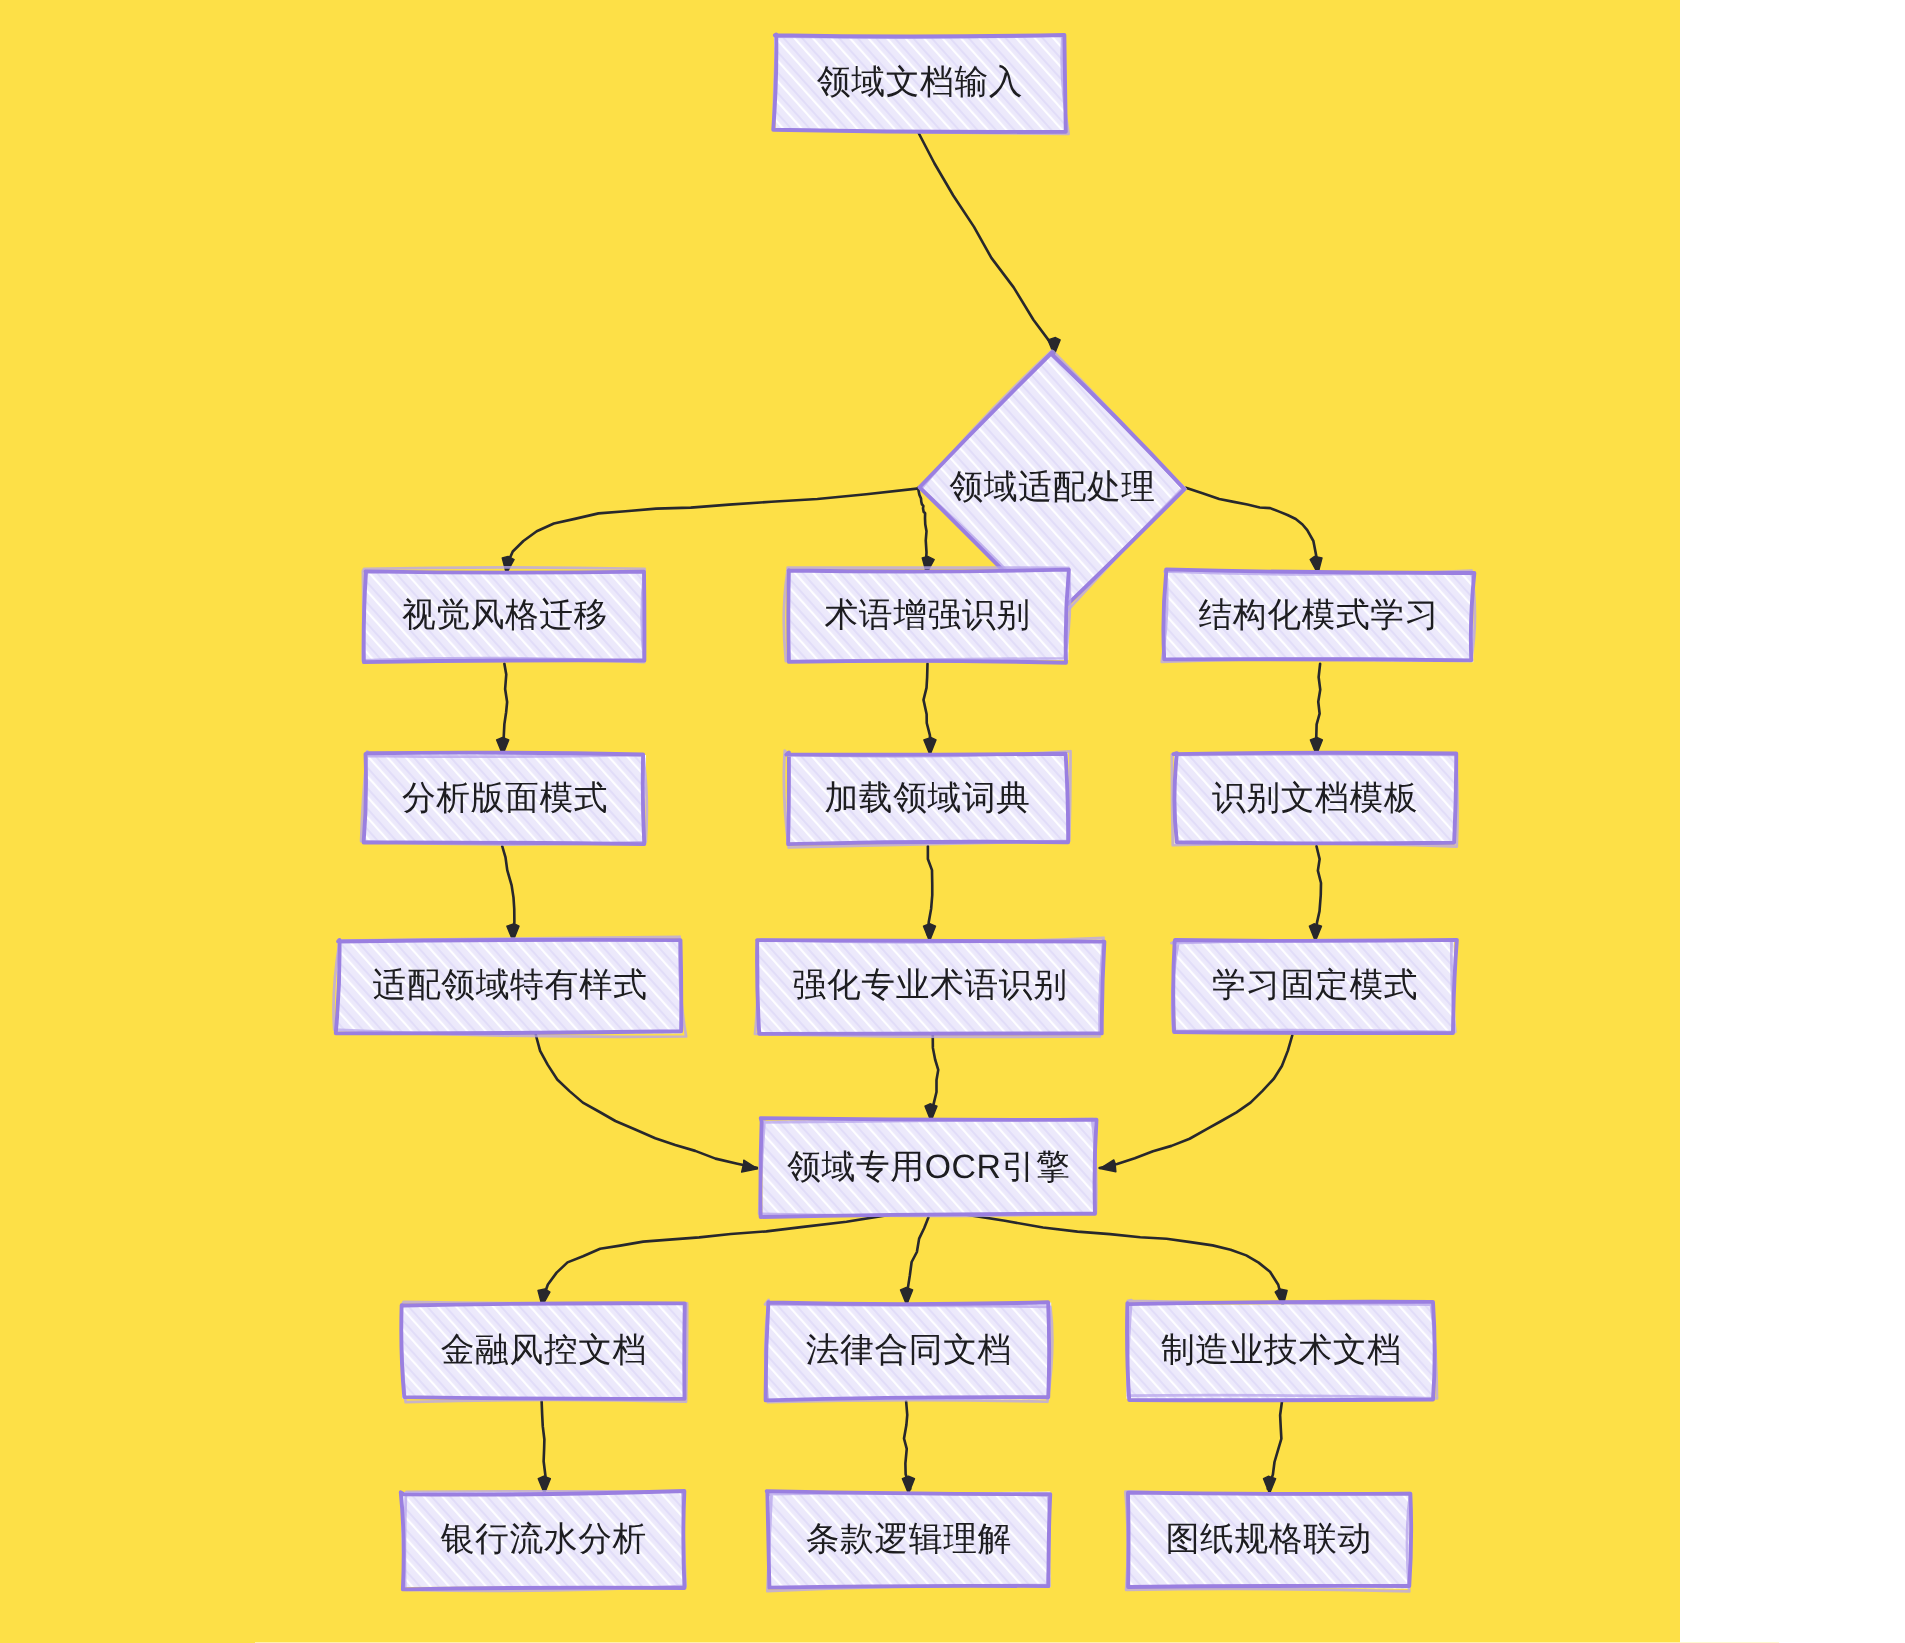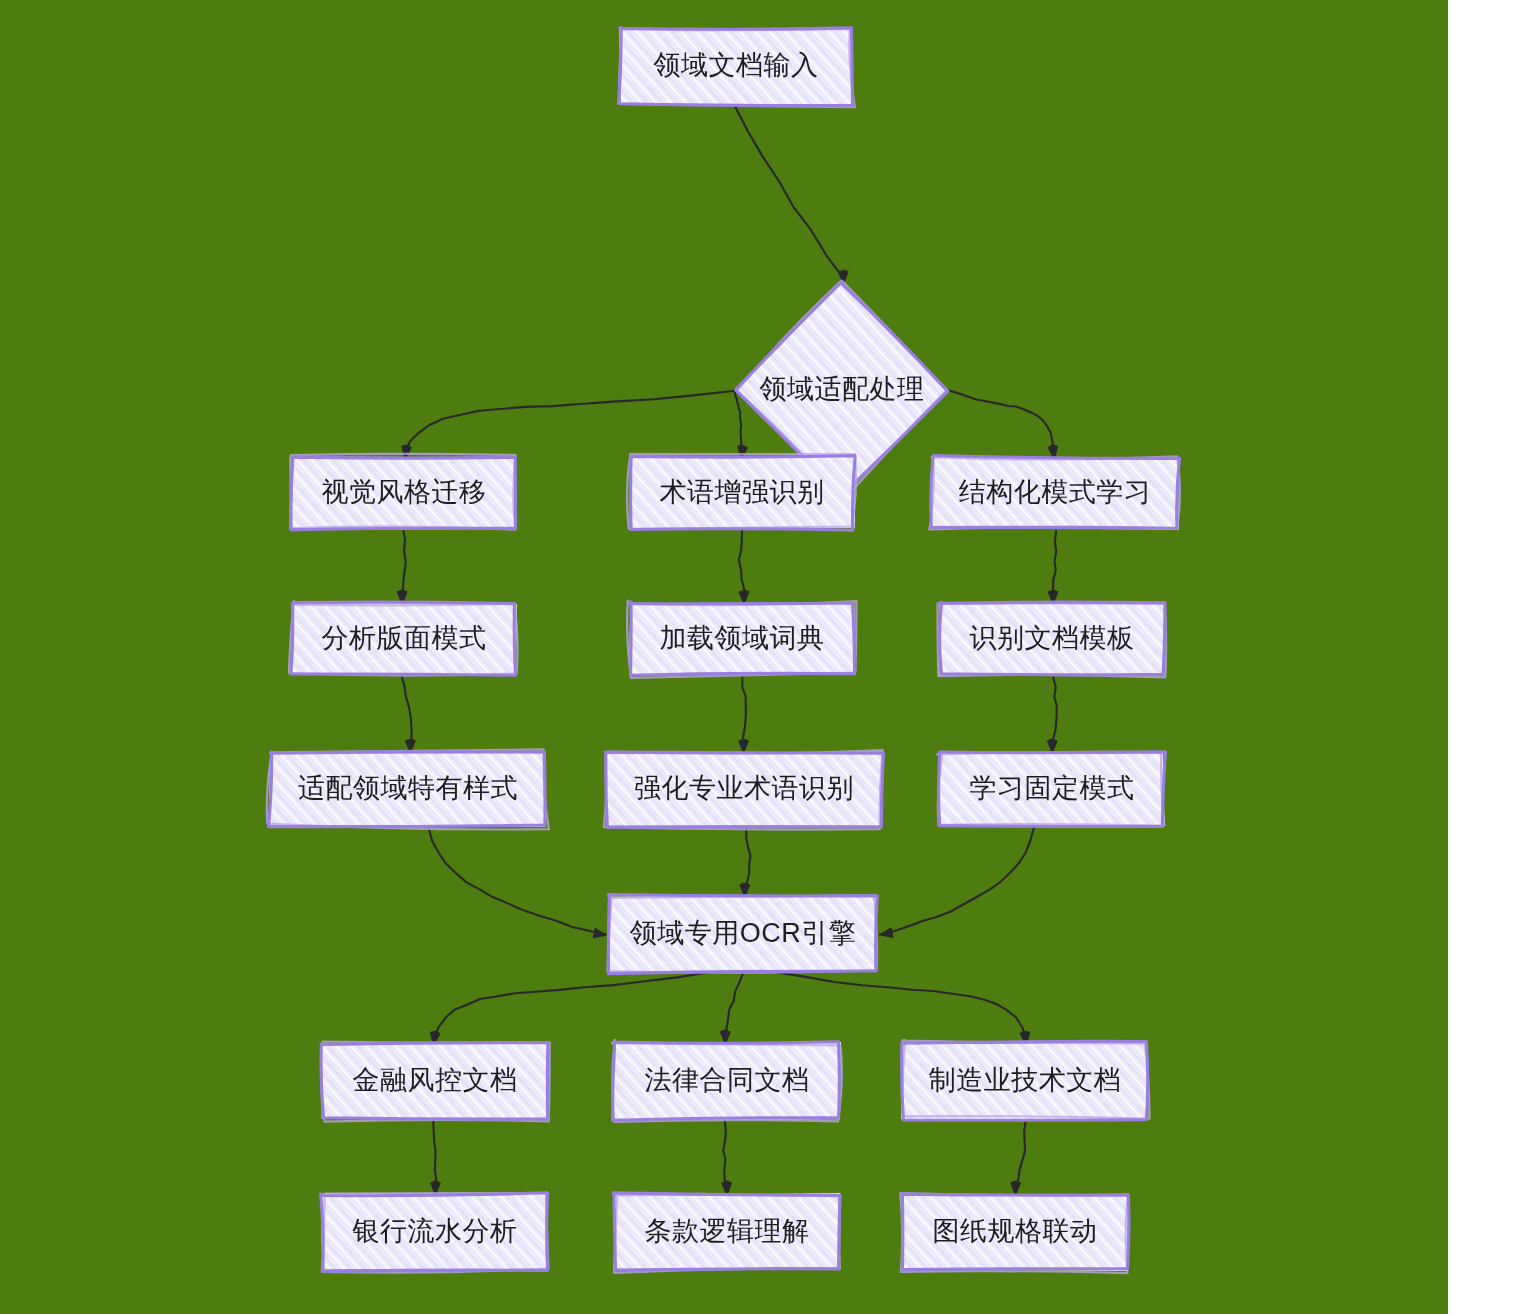--- a/index.html
+++ b/index.html
@@ -9,23 +9,23 @@
     background: #ffffff;
   }
   body {
     width: 1524px;
     height: 1314px;
     font-family: "Liberation Sans", "DejaVu Sans", sans-serif;
     overflow: hidden;
   }
   #flow-root {
     position: relative;
-    width: 1448px;
+    width: 1344px;
     height: 1314px;
-    background: #4d7c0f;
+    background: #fde047;
     text-align: right;
   }
   svg#flow-svg {
     position: absolute;
     left: 0;
     top: 0;
     width: 1524px;
     height: 1314px;
     display: block;
   }

